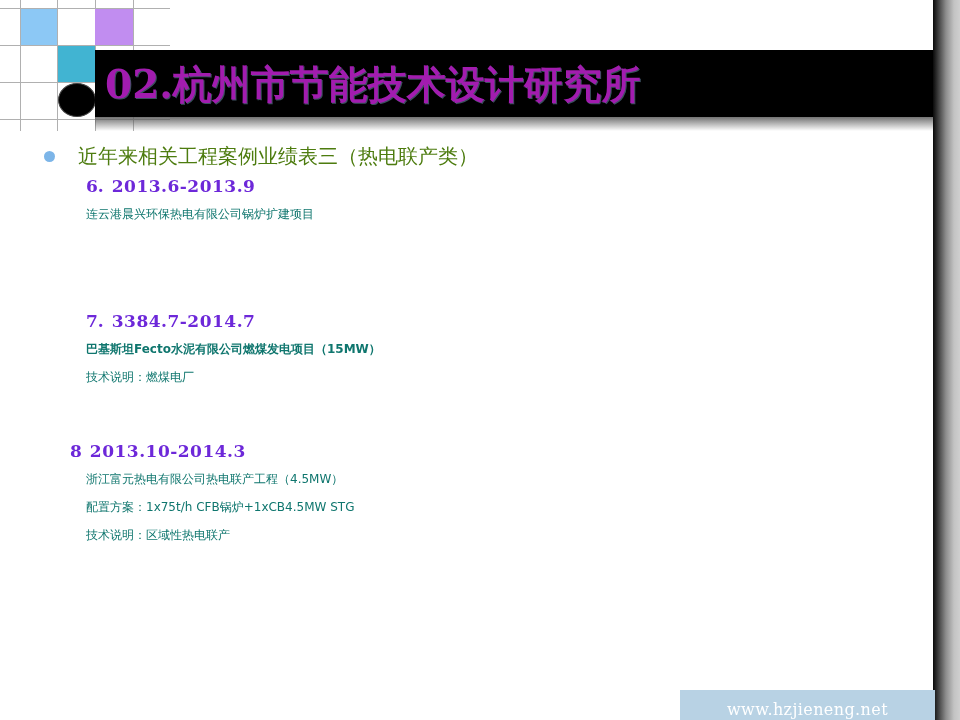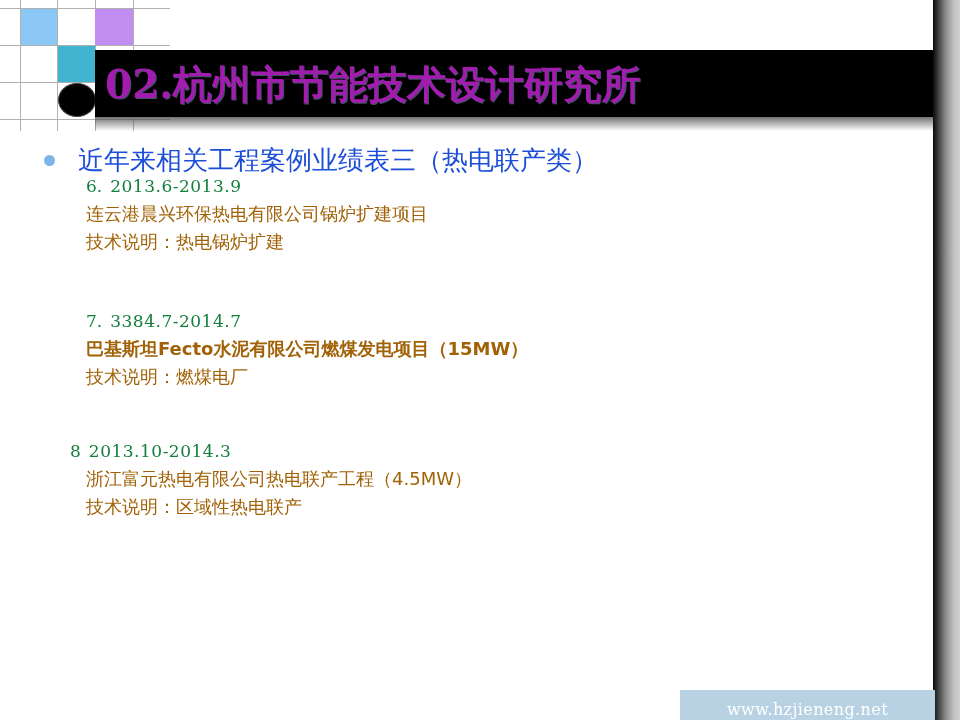--- a/index.html
+++ b/index.html
@@ -93,41 +93,42 @@
   .bullet-dot {
     width: 11px;
     height: 11px;
     border-radius: 50%;
     background: #7cb5e8;
     margin-right: 23px;
     flex: none;
   }
   .bullet-text {
     font-family: "DejaVu Serif", "Liberation Serif", serif;
-    font-size: 26px;
-    color: #1d4ed8;
+    font-size: 20px;
+    color: #4d7c0f;
     white-space: nowrap;
   }
 
   .entry { position: absolute; }
 
   .entry-head {
     font-family: "DejaVu Serif", "Liberation Serif", serif;
     font-size: 17px;
-    color: #15803d;
+    color: #6d28d9;
     white-space: nowrap;
     margin-bottom: 4px;
+    font-weight: bold;
   }
   .entry-head .num { margin-right: 8px; }
   .entry-head .date { letter-spacing: 0.5px; }
 
   .entry-line {
     font-family: "DejaVu Sans", "Liberation Sans", sans-serif;
-    font-size: 18px;
-    color: #a16207;
+    font-size: 12px;
+    color: #0f766e;
     white-space: nowrap;
     line-height: 28px;
   }
   .entry-line.bold-lead { font-weight: bold; text-align: center; }
 
   #entry-6 { left: 86px; top: 176px; }
   #entry-7 { left: 86px; top: 311px; }
   #entry-8 { left: 70px; top: 441px; }
   #entry-8 .entry-body { padding-left: 16px; }
 
@@ -182,40 +183,40 @@
     <span class="bullet-dot"></span>
     <span class="bullet-text">近年来相关工程案例业绩表三（热电联产类）</span>
   </div>
 
   <div class="entry" id="entry-6">
     <div class="entry-head">
       <span class="num">6.</span><span class="date">2013.6-2013.9</span>
     </div>
     <div class="entry-body">
       <div class="entry-line">连云港晨兴环保热电有限公司锅炉扩建项目</div>
-      <div class="entry-line"><span>技术说明：</span><span>热电锅炉扩建</span></div>
     </div>
   </div>
 
   <div class="entry" id="entry-7">
     <div class="entry-head">
       <span class="num">7.</span><span class="date">3384.7-2014.7</span>
     </div>
     <div class="entry-body">
       <div class="entry-line bold-lead">巴基斯坦Fecto水泥有限公司燃煤发电项目（15MW）</div>
       <div class="entry-line"><span>技术说明：</span><span>燃煤电厂</span></div>
     </div>
   </div>
 
   <div class="entry" id="entry-8">
     <div class="entry-head">
       <span class="num">8</span><span class="date">2013.10-2014.3</span>
     </div>
     <div class="entry-body">
       <div class="entry-line">浙江富元热电有限公司热电联产工程（4.5MW）</div>
+      <div class="entry-line"><span>配置方案：</span><span>1x75t/h CFB锅炉+1xCB4.5MW STG</span></div>
       <div class="entry-line"><span>技术说明：</span><span>区域性热电联产</span></div>
     </div>
   </div>
 
   <div class="right-strip"></div>
 
   <div class="footer-bar"></div>
   <div class="footer-text">www.hzjieneng.net</div>
 
 </div>

